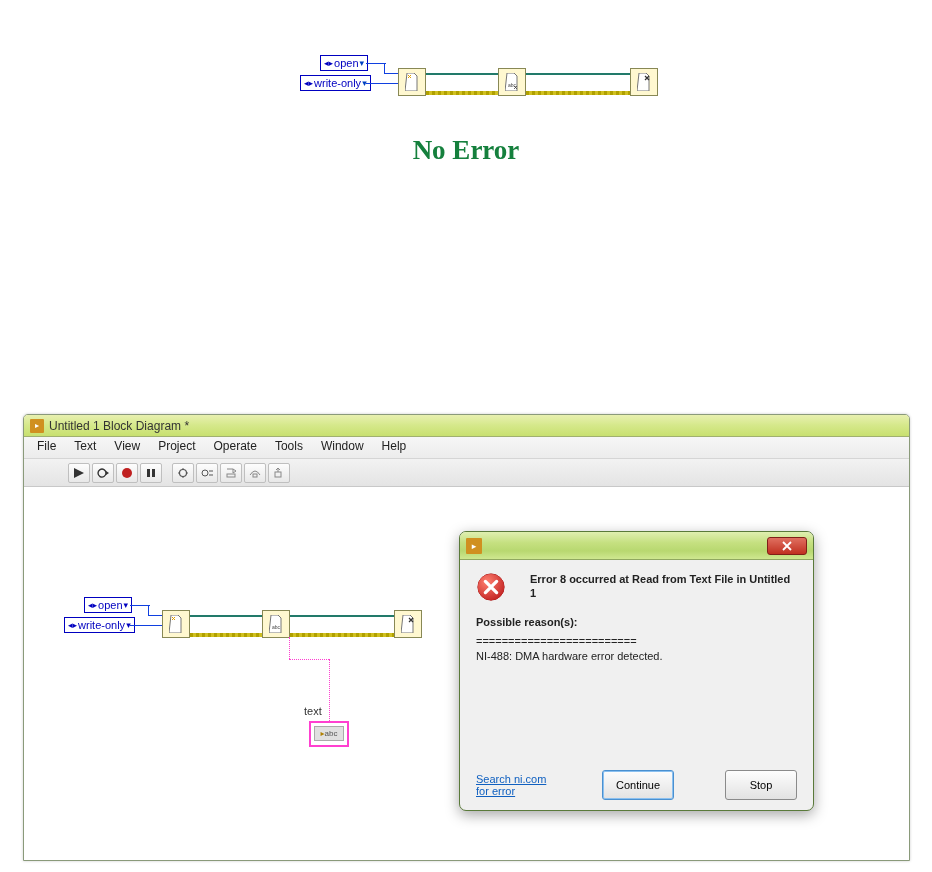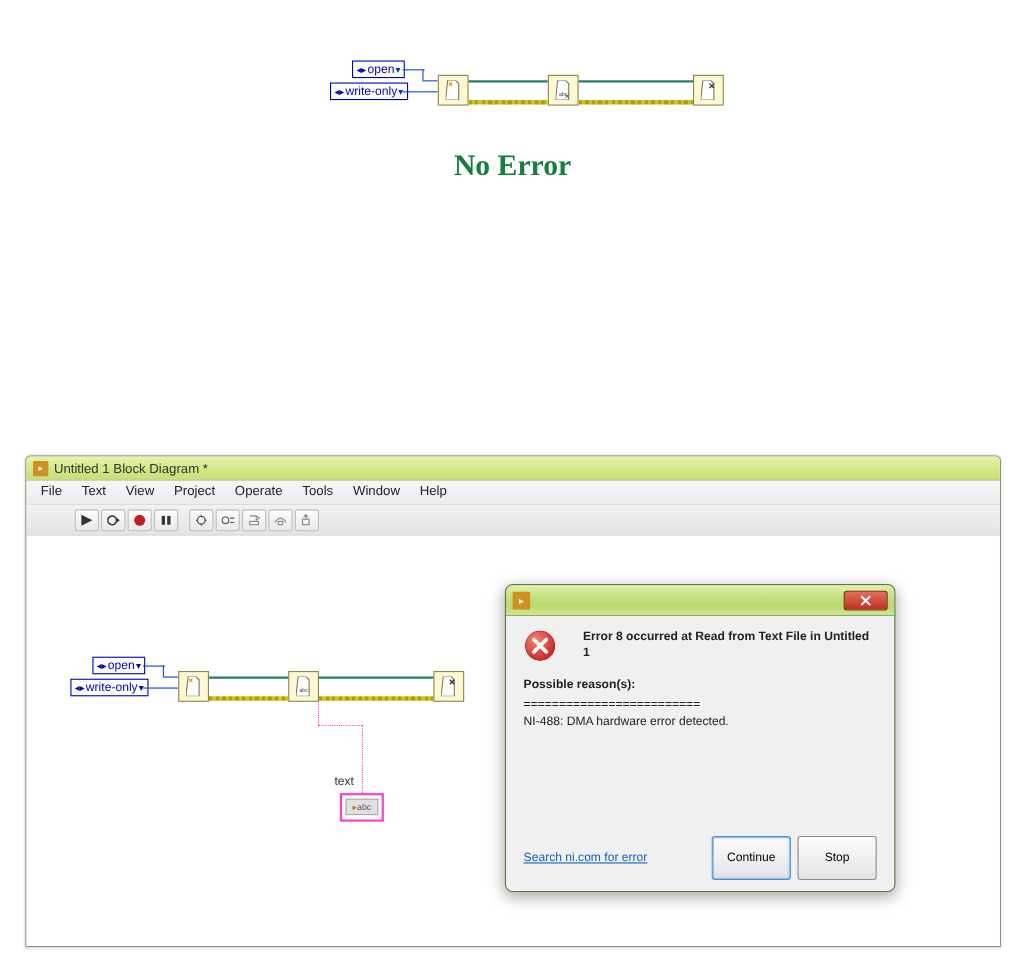--- a/index.html
+++ b/index.html
@@ -48,21 +48,21 @@
   .close-btn svg { width: 10px; height: 10px; }
   .dlg-body { padding: 12px 16px; font-size: 11px; color: #222; }
   .err-head { display: flex; gap: 24px; margin-bottom: 14px; }
   .err-icon { width: 30px; height: 30px; flex-shrink: 0; }
   .err-title { font-weight: bold; font-size: 11px; line-height: 1.3; }
   .err-sect { font-weight: bold; margin-bottom: 6px; }
   .err-text { line-height: 1.35; }
   .dlg-footer { position: absolute; bottom: 10px; left: 16px; right: 16px; display: flex; align-items: center; justify-content: space-between; }
   .search-link { color: #1060c0; text-decoration: underline; font-size: 11px; cursor: pointer; }
   .dlg-btns { display: flex; gap: 6px; }
-  .dlg-btn { min-width: 72px; height: 40px; border: 1px solid #8a8a8a; border-radius: 3px; background: linear-gradient(#fdfdfd,#e2e2e2); font-size: 11px; display: flex; align-items: center; justify-content: center; cursor: pointer; }
+  .dlg-btn { min-width: 72px; height: 30px; border: 1px solid #8a8a8a; border-radius: 3px; background: linear-gradient(#fdfdfd,#e2e2e2); font-size: 11px; display: flex; align-items: center; justify-content: center; cursor: pointer; margin-left: 45px; }
   .dlg-btn.default { border: 1px solid #4a90d0; box-shadow: 0 0 0 1px #8ac0f0 inset; }
 </style>
 </head>
 <body>
 
 <div class="top-diagram">
 
   <div class="const-box" style="left:0px; top:0px;">
     <span class="l-arr">◂▸</span>
       <span>open</span>

